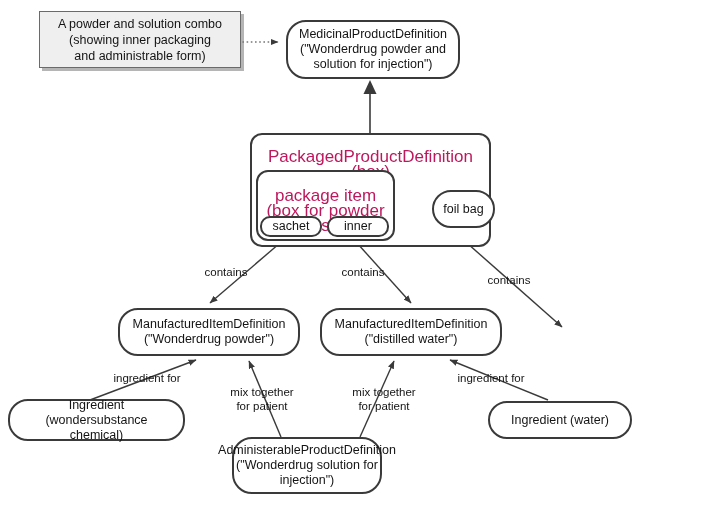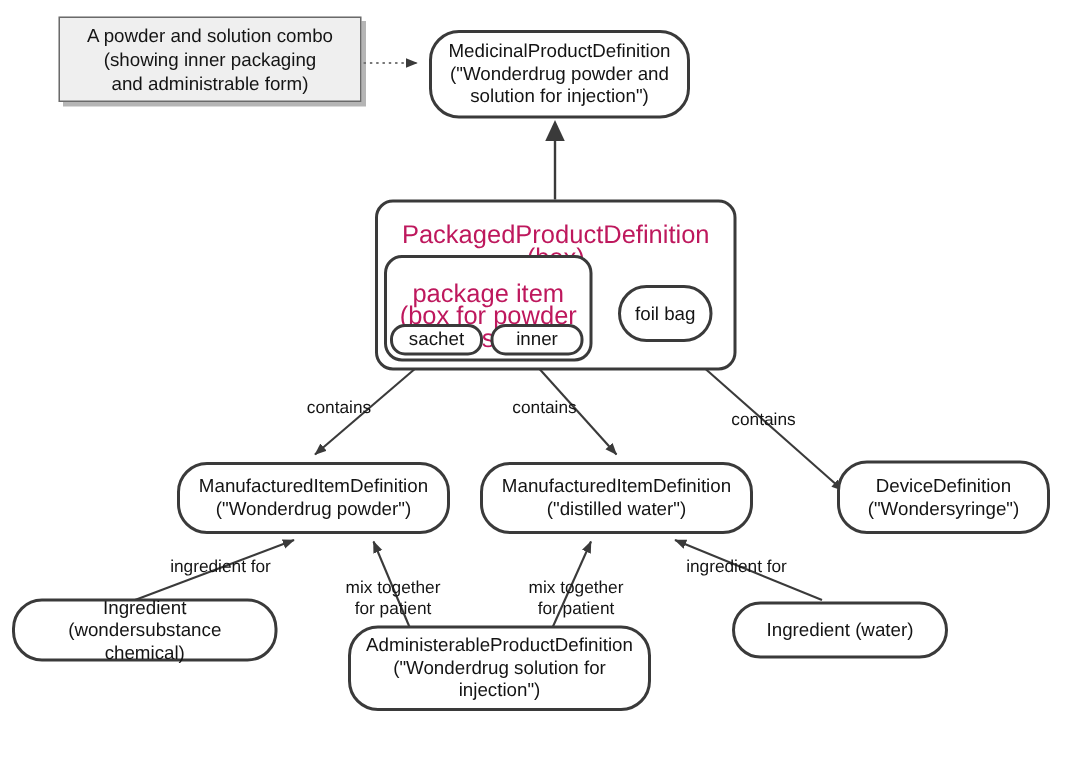--- a/index.html
+++ b/index.html
@@ -165,49 +165,45 @@
   </div>
 
   <div class="node" style="left:260px; top:216px; width:62px; height:21px; border-radius:10px;">
     <span class="node-inner">sachet</span>
   </div>
 
   <div class="node" style="left:327px; top:216px; width:62px; height:21px; border-radius:10px;">
     <span class="node-inner">inner</span>
   </div>
 
-  <div class="node" style="left:412px; top:190px; width:63px; height:38px;">
+  <div class="node" style="left:432px; top:190px; width:63px; height:38px;">
     <span class="node-inner">foil bag</span>
   </div>
 
   <div class="node" style="left:118px; top:308px; width:182px; height:48px;">
     <span class="node-inner">ManufacturedItemDefinition
 ("Wonderdrug powder")</span>
   </div>
 
   <div class="node" style="left:320px; top:308px; width:182px; height:48px;">
     <span class="node-inner">ManufacturedItemDefinition
 ("distilled water")</span>
   </div>
 
-  <div class="node" style="left:558px; top:307px; width:142px; height:49px;">
-    <span class="node-inner">DeviceDefinition
-("Wondersyringe")</span>
-  </div>
 
   <div class="node" style="left:8px; top:399px; width:177px; height:42px;">
     <span class="node-inner">Ingredient (wondersubstance
 chemical)</span>
   </div>
 
   <div class="node" style="left:488px; top:401px; width:144px; height:38px;">
     <span class="node-inner">Ingredient (water)</span>
   </div>
 
-  <div class="node" style="left:232px; top:417px; width:202px; height:57px;">
+  <div class="node" style="left:232px; top:437px; width:150px; height:57px;">
     <span class="node-inner">AdministerableProductDefinition
 ("Wonderdrug solution for
 injection")</span>
   </div>
 
   <div class="edge-label" style="left:196px; top:265px; width:60px;">contains</div>
 
   <div class="edge-label" style="left:333px; top:265px; width:60px;">contains</div>
 
   <div class="edge-label" style="left:479px; top:273px; width:60px;">contains</div>

